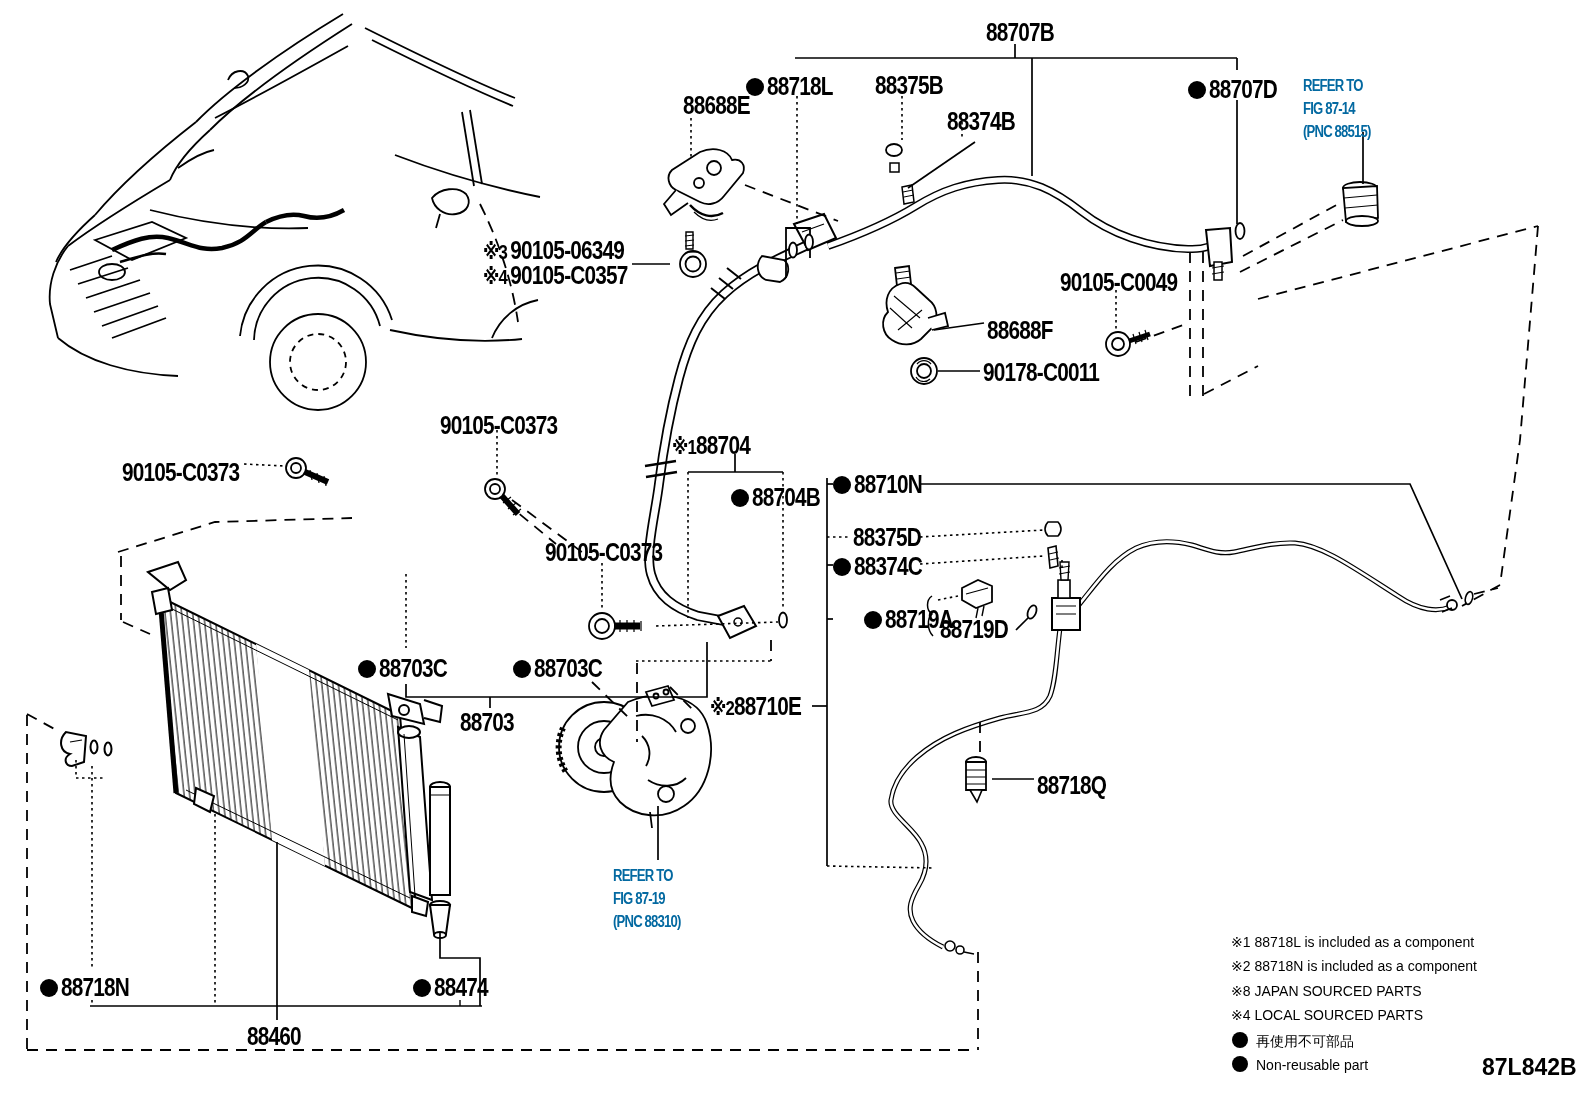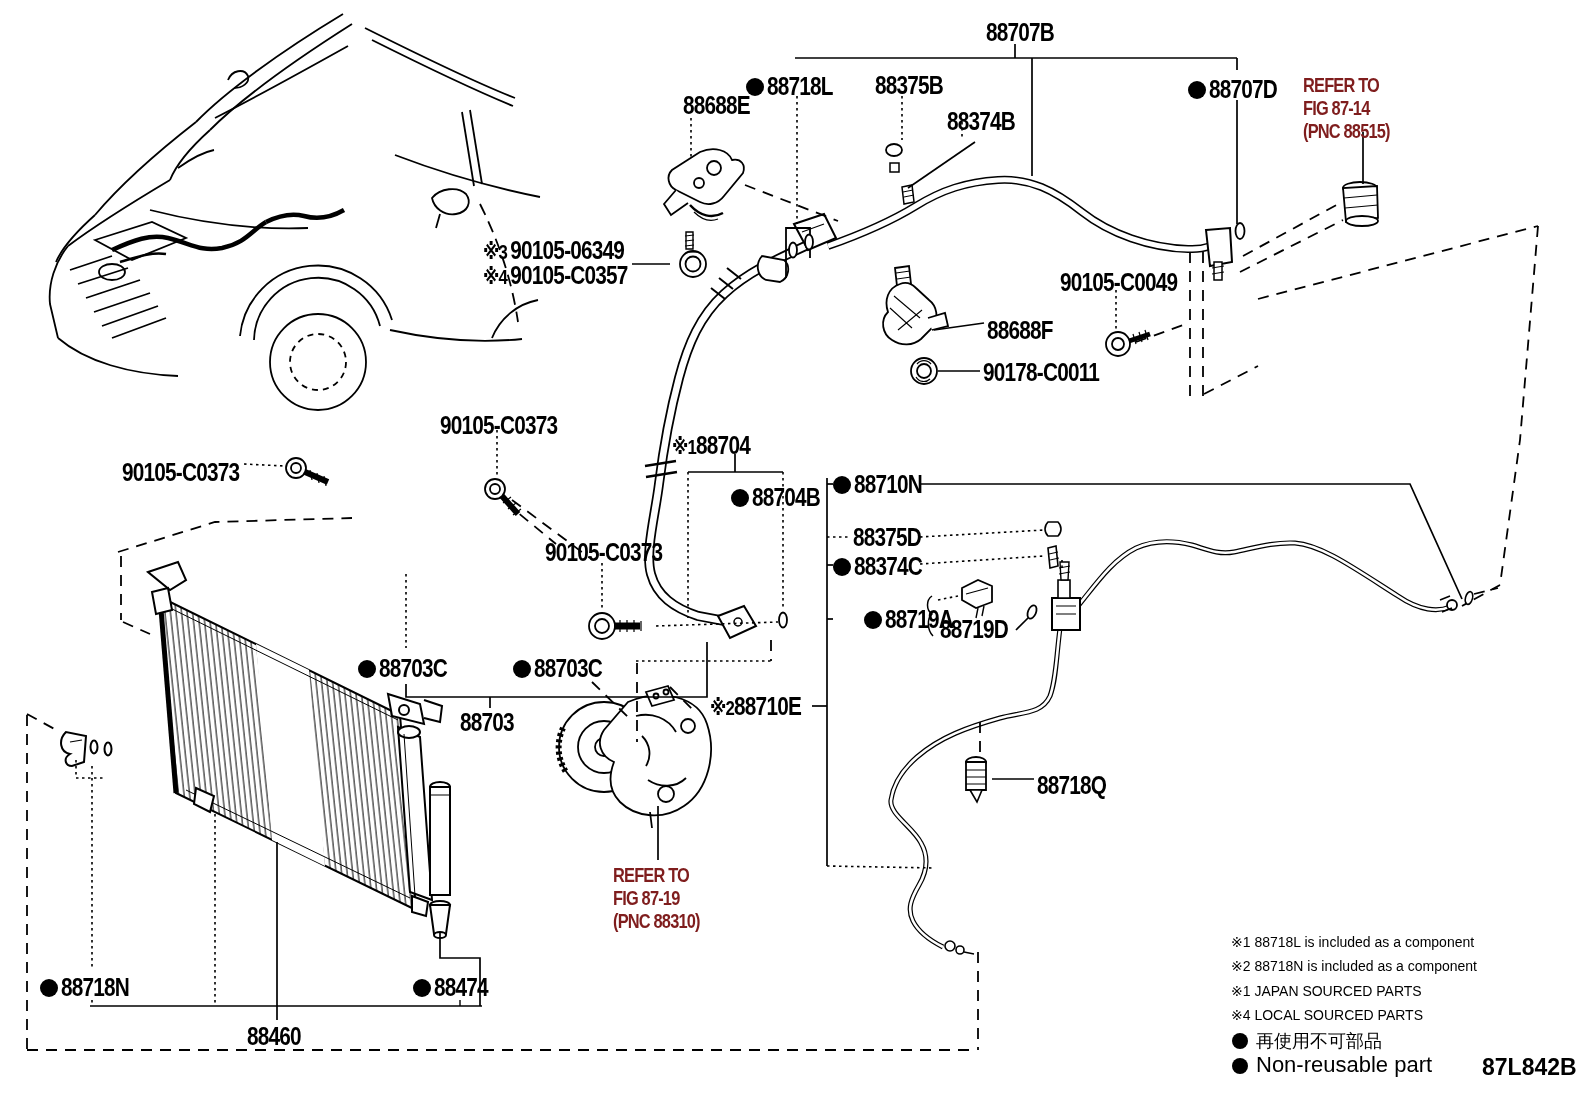--- a/index.html
+++ b/index.html
@@ -5,26 +5,26 @@
   html,body{margin:0;padding:0}
   body{
     width:1592px;height:1099px;position:relative;background:#fff;overflow:hidden;
     font-family:"Liberation Sans","DejaVu Sans",sans-serif;color:#000;
   }
   #art{position:absolute;left:0;top:0}
   .plabel{position:absolute;white-space:nowrap;font-weight:bold;font-size:26px;line-height:26px;color:#000000}
   .plabel .txt{display:inline-block;transform:scaleX(.8);transform-origin:0 50%;letter-spacing:-1px}
   .plabel .pre{font-size:21px;margin-right:4px}
   .plabel .dot{display:inline-block;width:18px;height:18px;border-radius:50%;background:#000;margin-right:3px;vertical-align:-1px}
-  .refer{position:absolute;font-weight:bold;font-size:20px;line-height:23px;color:#7f1d1d}
+  .refer{position:absolute;font-weight:bold;font-size:16px;line-height:23px;color:#0369a1}
   .refer span{display:block;transform:scaleX(.82);transform-origin:0 50%;letter-spacing:-1px;white-space:nowrap}
   .legend-note{position:absolute;font-size:14px;line-height:24.5px;white-space:nowrap}
-  .legend-row{position:absolute;white-space:nowrap;font-size:22px;line-height:22px}
+  .legend-row{position:absolute;white-space:nowrap;font-size:14px;line-height:22px}
   .legend-row .dot{display:inline-block;width:16px;height:16px;border-radius:50%;background:#000;margin-right:8px;vertical-align:-2px}
-  .legend-row.jp{font-size:18px}
+  .legend-row.jp{font-size:14px}
   .code{position:absolute;font-size:23px;font-weight:bold;white-space:nowrap}
 </style>
 </head>
 <body>
 
 <svg id="art" width="1592" height="1099" viewBox="0 0 1592 1099">
   <defs>
     <pattern id="hatch" patternUnits="userSpaceOnUse" width="5.5" height="5.5" patternTransform="rotate(-6)">
       <line x1="1" y1="0" x2="1" y2="5.5" stroke="#000" stroke-width="1"></line>
     </pattern>
@@ -374,18 +374,18 @@
   </div>
 
   <div class="plabel" style="left:40px;top:974px"><span class="dot"></span><span class="txt">88718N</span></div>
   <div class="plabel" style="left:413px;top:974px"><span class="dot"></span><span class="txt">88474</span></div>
   <div class="plabel" style="left:247px;top:1023px"><span class="txt">88460</span></div>
 </div>
 
 <div>
   <div class="legend-note" style="left:1231px;top:930px">※1 88718L is included as a component</div>
   <div class="legend-note" style="left:1231px;top:954px">※2 88718N is included as a component</div>
-  <div class="legend-note" style="left:1231px;top:979px">※1 JAPAN SOURCED PARTS</div>
+  <div class="legend-note" style="left:1231px;top:979px">※8 JAPAN SOURCED PARTS</div>
   <div class="legend-note" style="left:1231px;top:1003px">※4 LOCAL SOURCED PARTS</div>
   <div class="legend-row jp" style="left:1232px;top:1030px"><span class="dot"></span><span>再使用不可部品</span></div>
   <div class="legend-row" style="left:1232px;top:1054px"><span class="dot"></span><span>Non-reusable part</span></div>
   <div class="code" style="left:1482px;top:1054px">87L842B</div>
 </div>
 
 </body></html>

